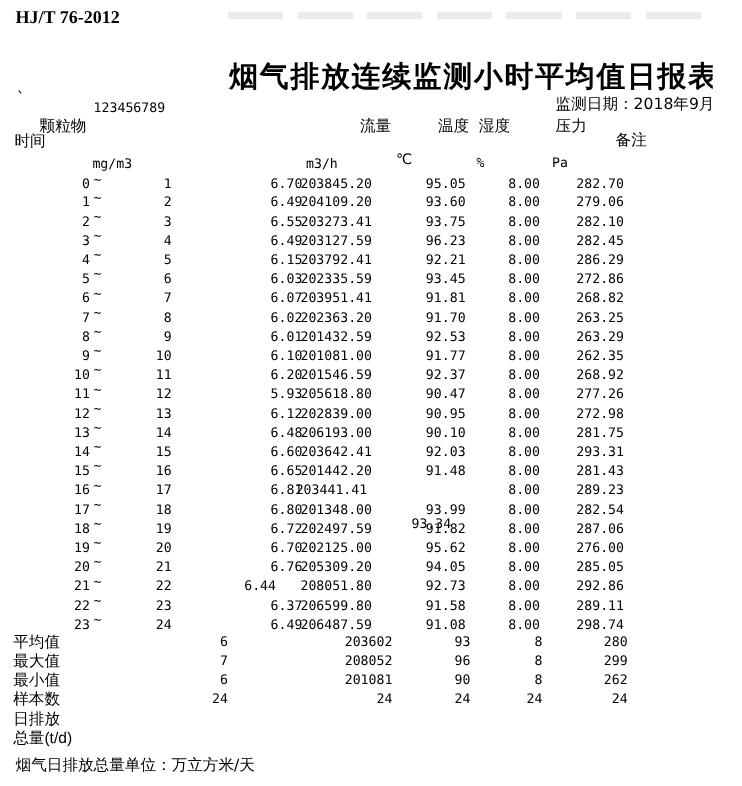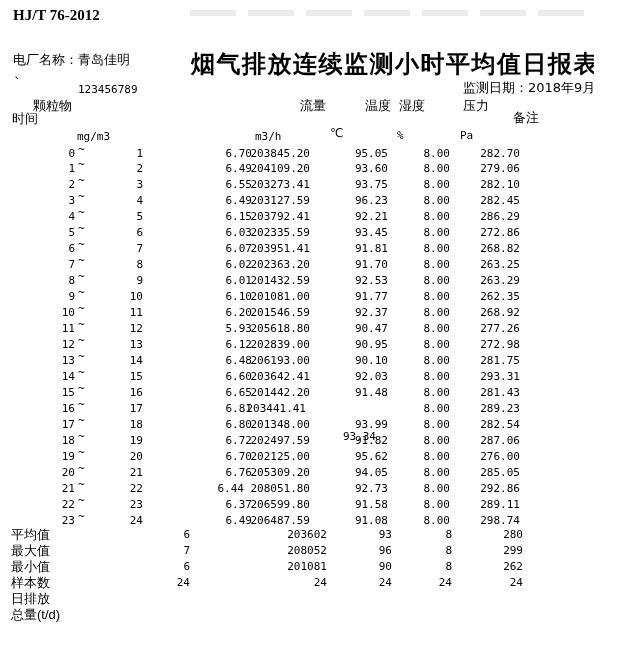--- a/index.html
+++ b/index.html
@@ -20,21 +20,20 @@
 <body>
 
 <div class="page">
 
   <div class="artifact"></div>
 
   <div class="t std" style="left:13px;top:7px;">HJ/T 76-2012</div>
 
   <div class="t title" style="left:191px;top:19px;">烟气排放连续监测小时平均值日报表</div>
 
-  <div class="t cjk" style="left:13px;top:53px;">电厂名称：青岛佳明</div>
 
   <div class="t cjk" style="left:14px;top:76px;">`</div>
 
   <div class="t num" style="left:78px;top:83px;">123456789</div>
 
   <div class="t cjk" style="left:463px;top:81px;">监测日期：2018年9月24日</div>
 
   <div class="t cjk" style="left:33px;top:99px;">颗粒物</div>
   <div class="t cjk" style="left:300px;top:99px;">流量</div>
   <div class="t cjk" style="left:365px;top:99px;">温度</div>
@@ -258,21 +257,21 @@
         <span class="cell" style="right: 366px;">6.76</span>
         <span class="cell" style="right: 308px;">205309.20</span>
         <span class="cell" style="right: 230px;">94.05</span>
         <span class="cell" style="right: 168px;">8.00</span>
         <span class="cell" style="right: 98px;">285.05</span>
       </div>
       <div class="row" style="top: 482px;">
         <span class="cell" style="right: 543px;">21</span>
         <span class="tilde">~</span>
         <span class="cell" style="right: 475px;">22</span>
-        <span class="cell" style="right: 374px;">6.44</span>
+        <span class="cell" style="right: 388px;">6.44</span>
         <span class="cell" style="right: 308px;">208051.80</span>
         <span class="cell" style="right: 230px;">92.73</span>
         <span class="cell" style="right: 168px;">8.00</span>
         <span class="cell" style="right: 98px;">292.86</span>
       </div>
       <div class="row" style="top: 498px;">
         <span class="cell" style="right: 543px;">22</span>
         <span class="tilde">~</span>
         <span class="cell" style="right: 475px;">23</span>
         <span class="cell" style="right: 366px;">6.37</span>
@@ -327,14 +326,15 @@
         <span class="cell" style="right: 95px;">24</span>
       </div>
       <div class="row" style="top: 592px; padding-left: 34px;">
         <span class="slabel">日排放</span>
       </div>
       <div class="row" style="top: 608px;">
         <span class="slabel">总量(t/d)</span>
       </div>
     </div>
 
+  <div class="t cjk" style="left:13px;top:632px;">烟气日排放总量单位：万立方米/天</div>
 
 </div>
 
 </body></html>

